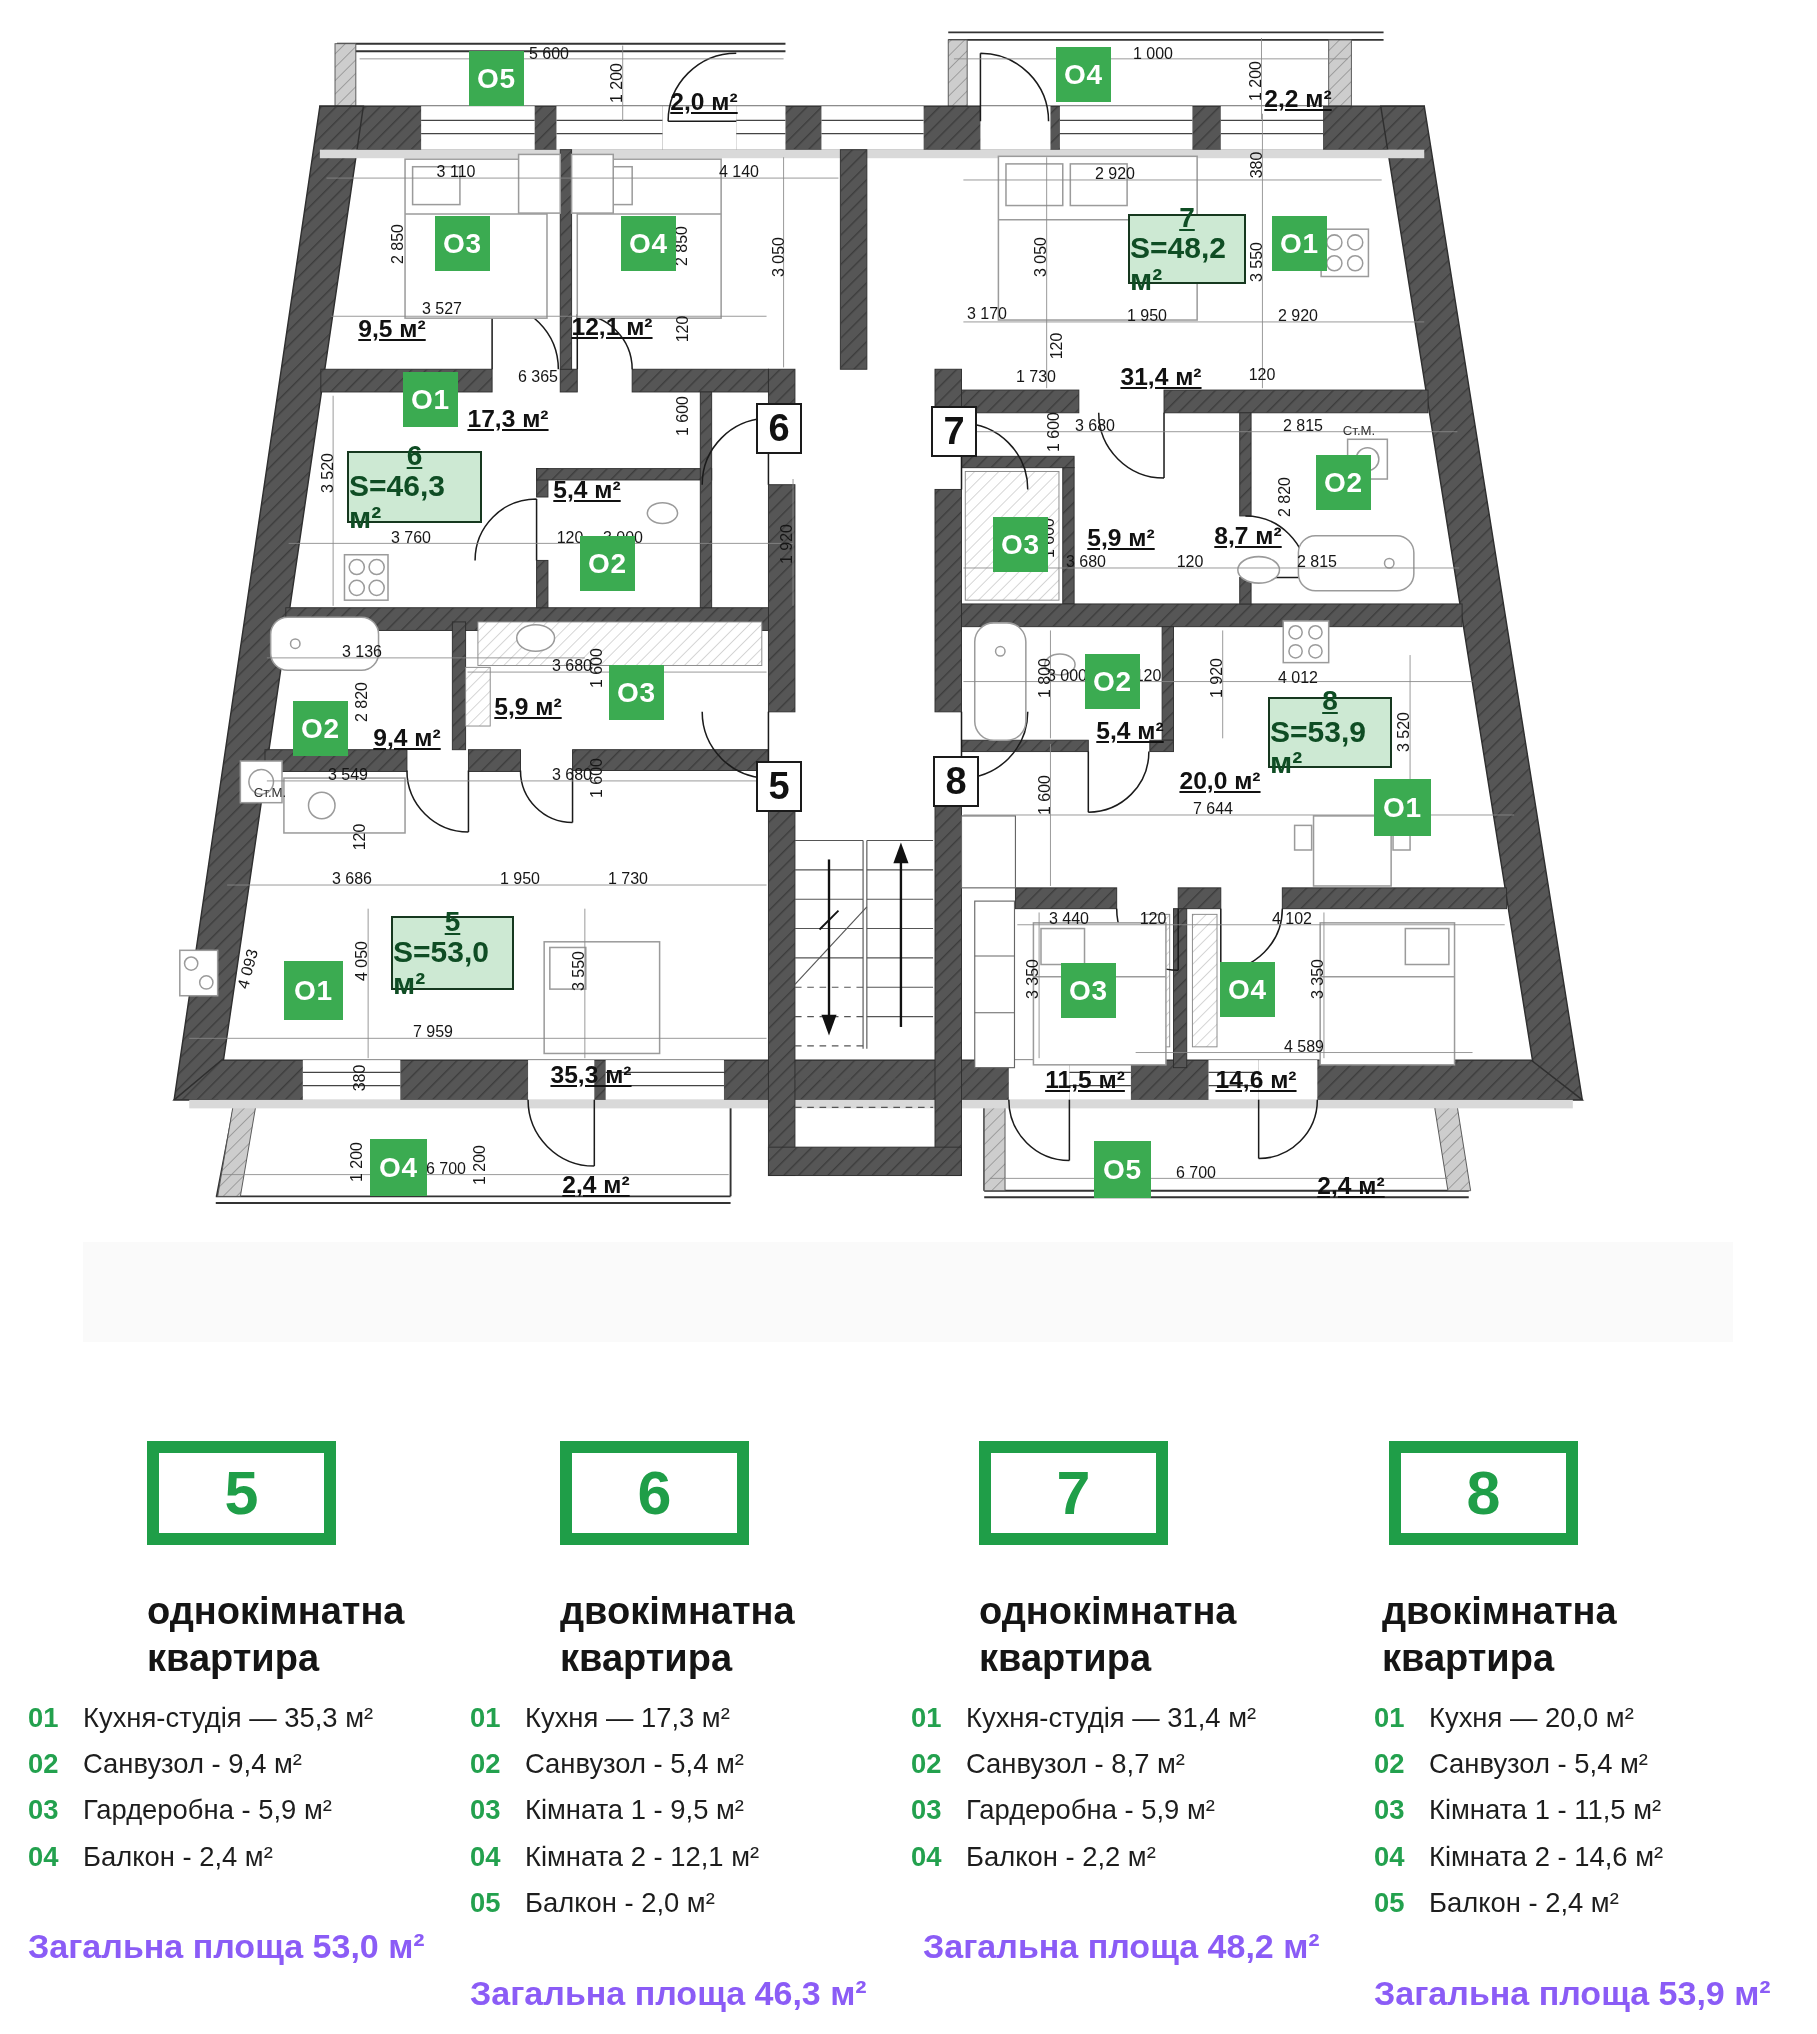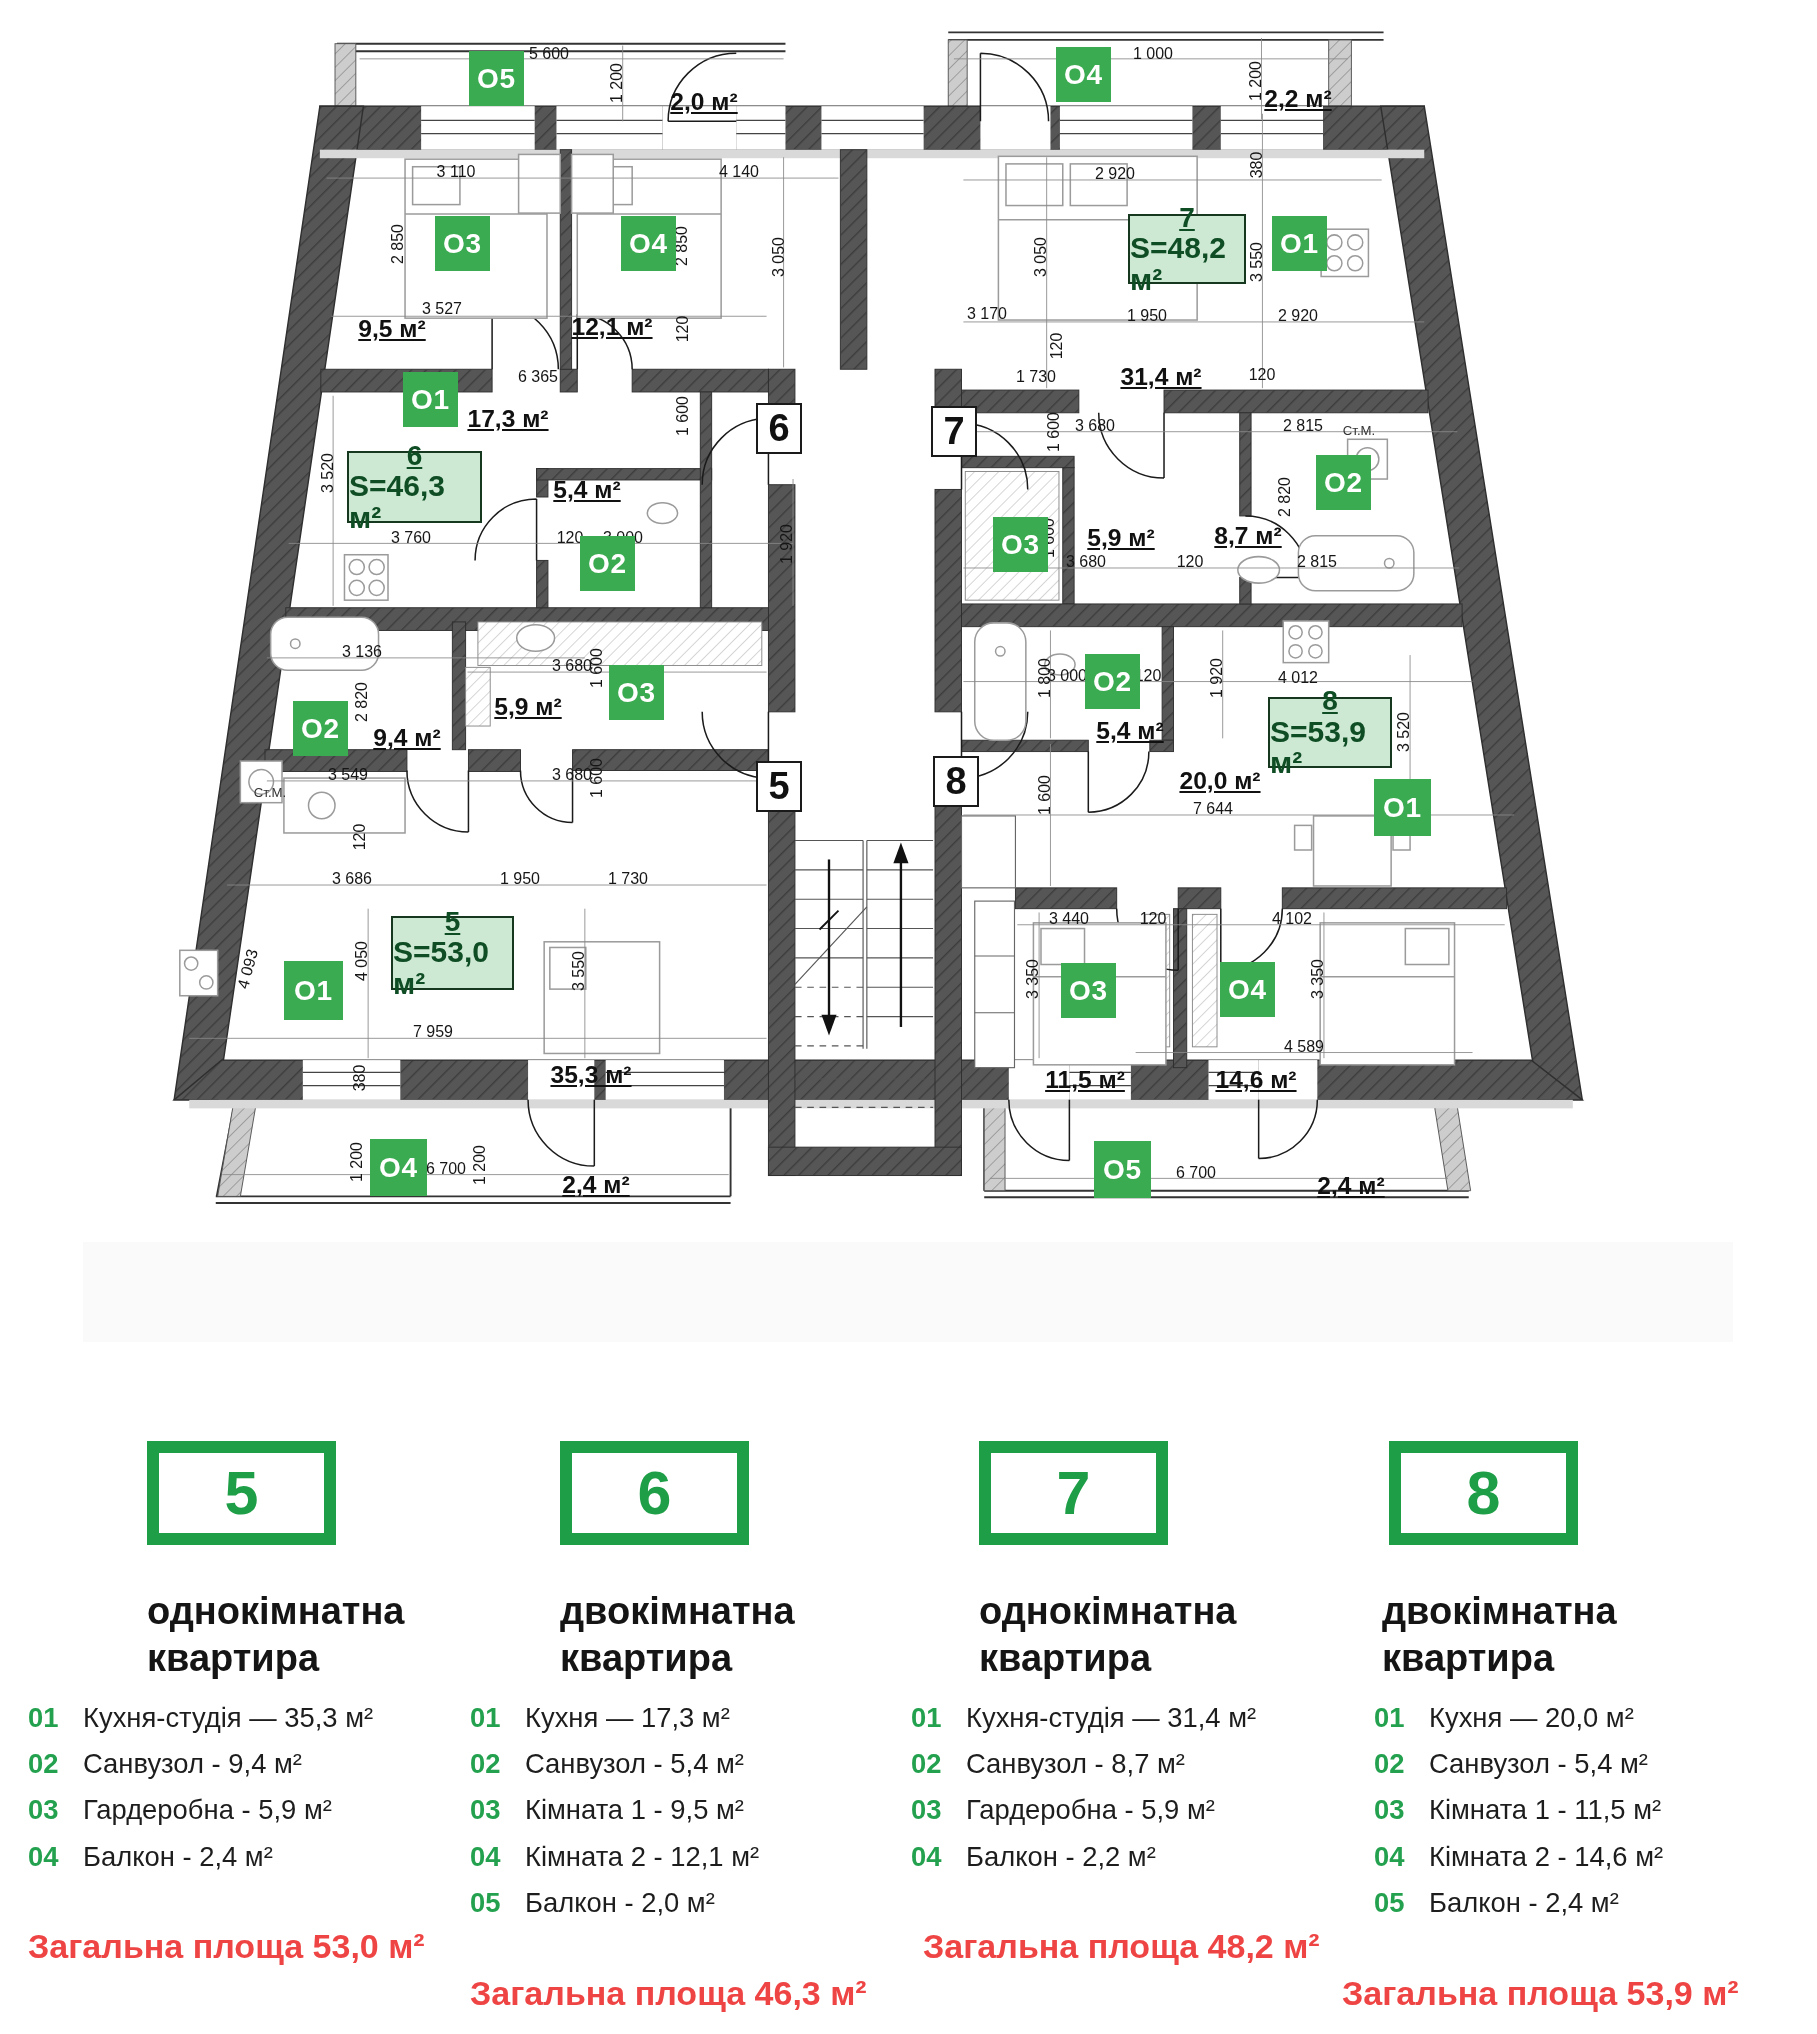--- a/index.html
+++ b/index.html
@@ -23,21 +23,21 @@
   .abox .abnum{font-size:28px;font-weight:bold;text-decoration:underline;}
   .abox .abarea{font-size:30px;font-weight:bold;}
   
   .lg-badge{position:absolute;width:189px;height:104px;border:12.3px solid #1F9E48;box-sizing:border-box;
             display:flex;align-items:center;justify-content:center;color:#1F9E48;
             font-size:61px;font-weight:bold;background:#fff;}
   .lg-type{position:absolute;font-size:38px;font-weight:bold;color:#151515;line-height:47px;white-space:nowrap;}
   .lg-row{position:absolute;display:flex;align-items:baseline;white-space:nowrap;}
   .lg-code{color:#23A14E;font-weight:bold;font-size:27.4px;width:55px;flex:0 0 55px;}
   .lg-text{color:#1d1d1d;font-size:27.4px;}
-  .lg-total{position:absolute;font-size:34px;font-weight:bold;color:#ef4444;white-space:nowrap;}
+  .lg-total{position:absolute;font-size:34px;font-weight:bold;color:#8b5cf6;white-space:nowrap;}
 </style>
 </head>
 <body>
 
 <div class="page">
   <div class="gray-band"></div>
 
   <svg class="plan-svg" width="1817" height="1259" viewBox="0 0 1920 1330">
     <defs>
       <pattern id="ph" patternUnits="userSpaceOnUse" width="11" height="11" patternTransform="rotate(45)">
@@ -486,16 +486,16 @@
         <div class="lg-text">Кімната 1 - 11,5 м²</div>
       </div>
       <div class="lg-row" style="left: 1374px; top: 1841px;">
         <div class="lg-code">04</div>
         <div class="lg-text">Кімната 2 - 14,6 м²</div>
       </div>
       <div class="lg-row" style="left: 1374px; top: 1887px;">
         <div class="lg-code">05</div>
         <div class="lg-text">Балкон - 2,4 м²</div>
       </div>
-      <div class="lg-total" style="left: 1342px; top: 1974px;">Загальна площа 53,9 м²</div>
+      <div class="lg-total" style="left: 1374px; top: 1974px;">Загальна площа 53,9 м²</div>
     </div>
 </div>
 
 
 </body></html>

